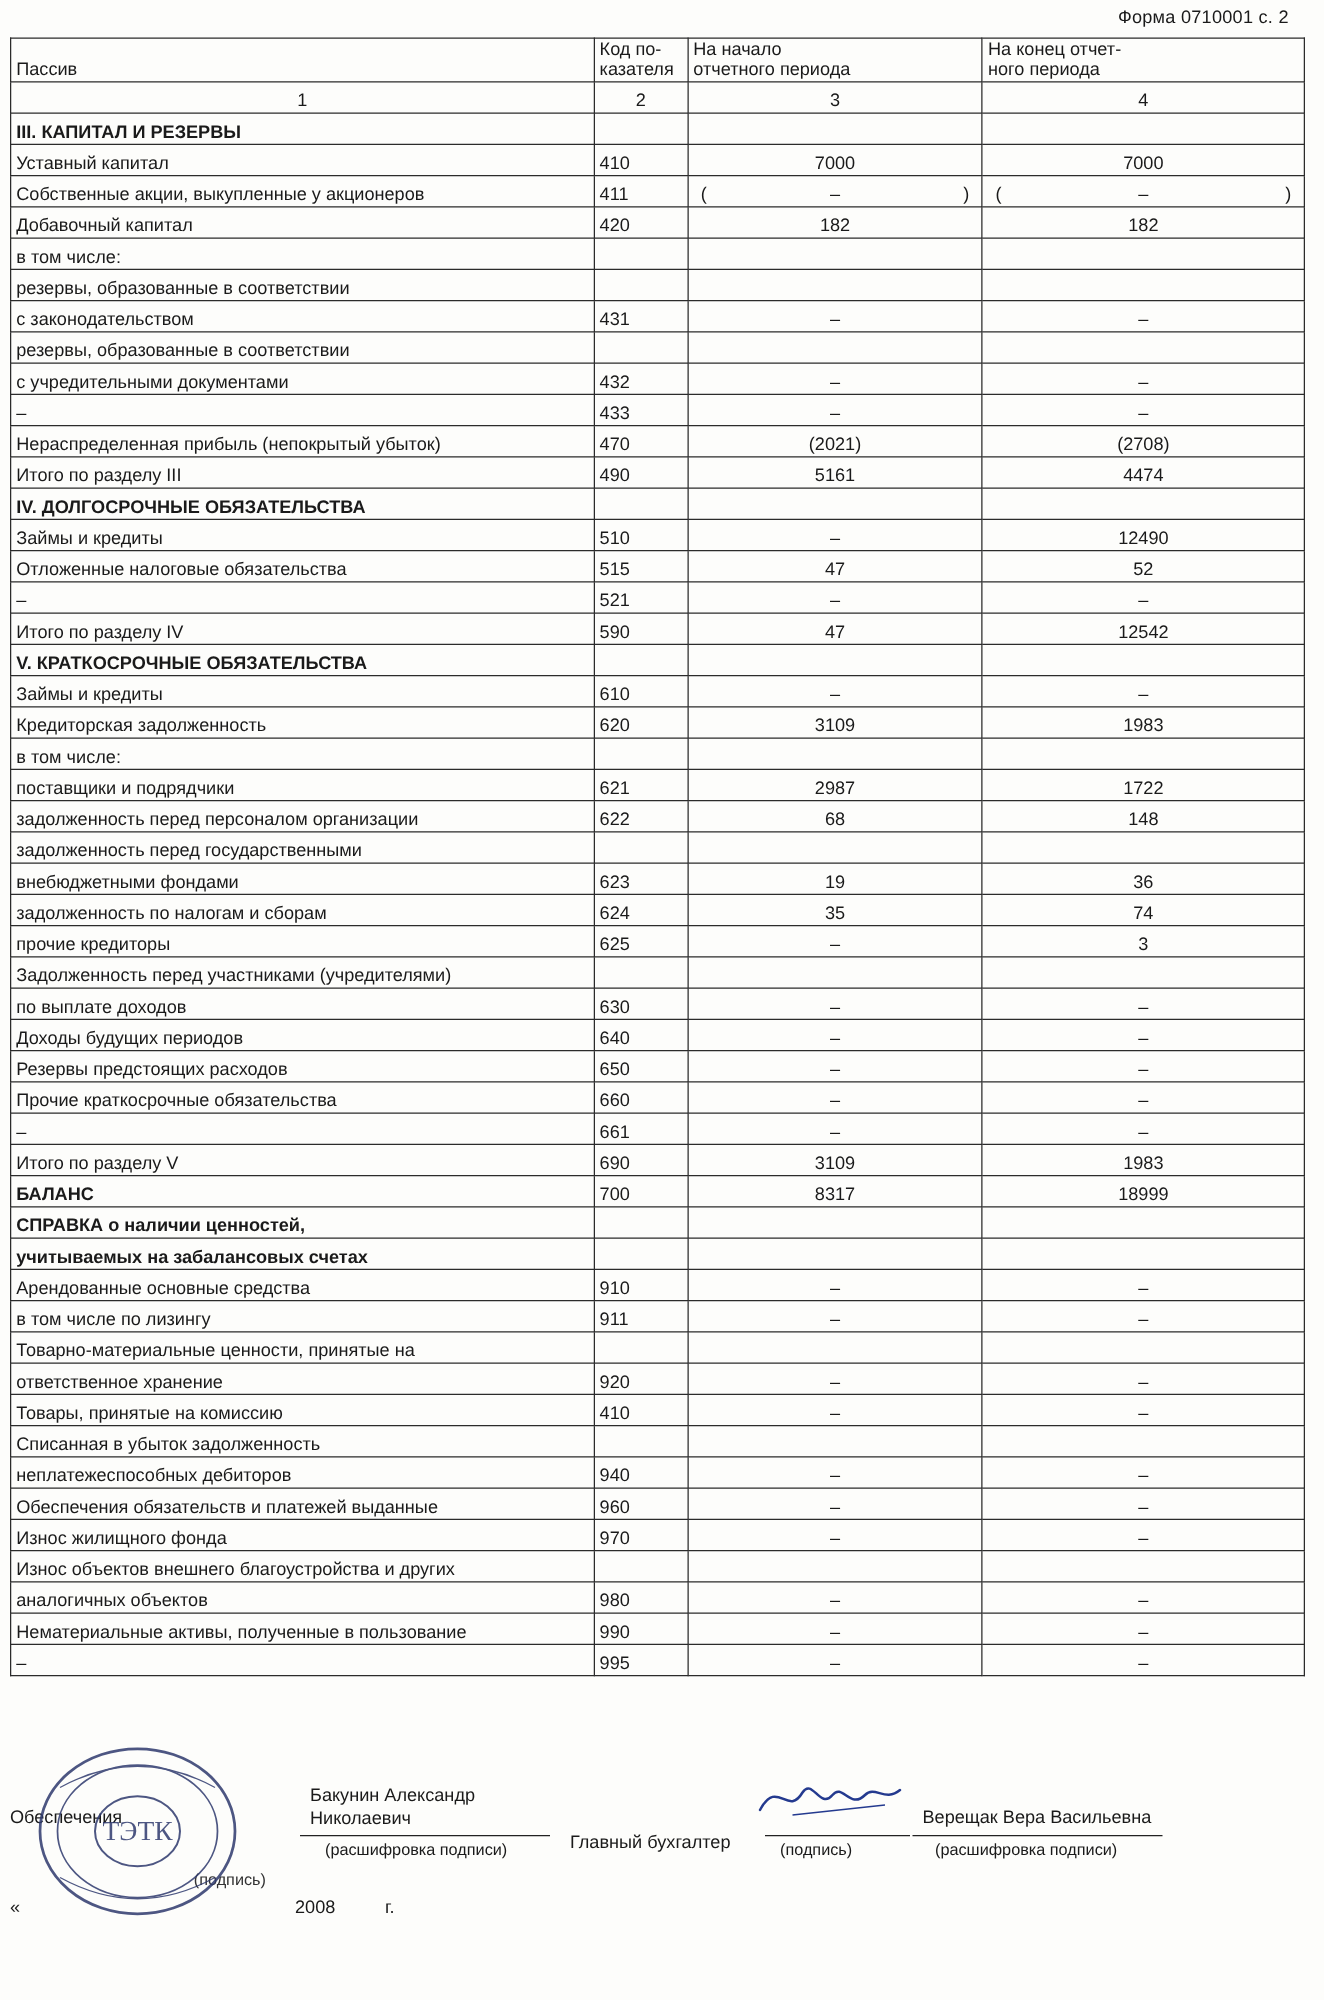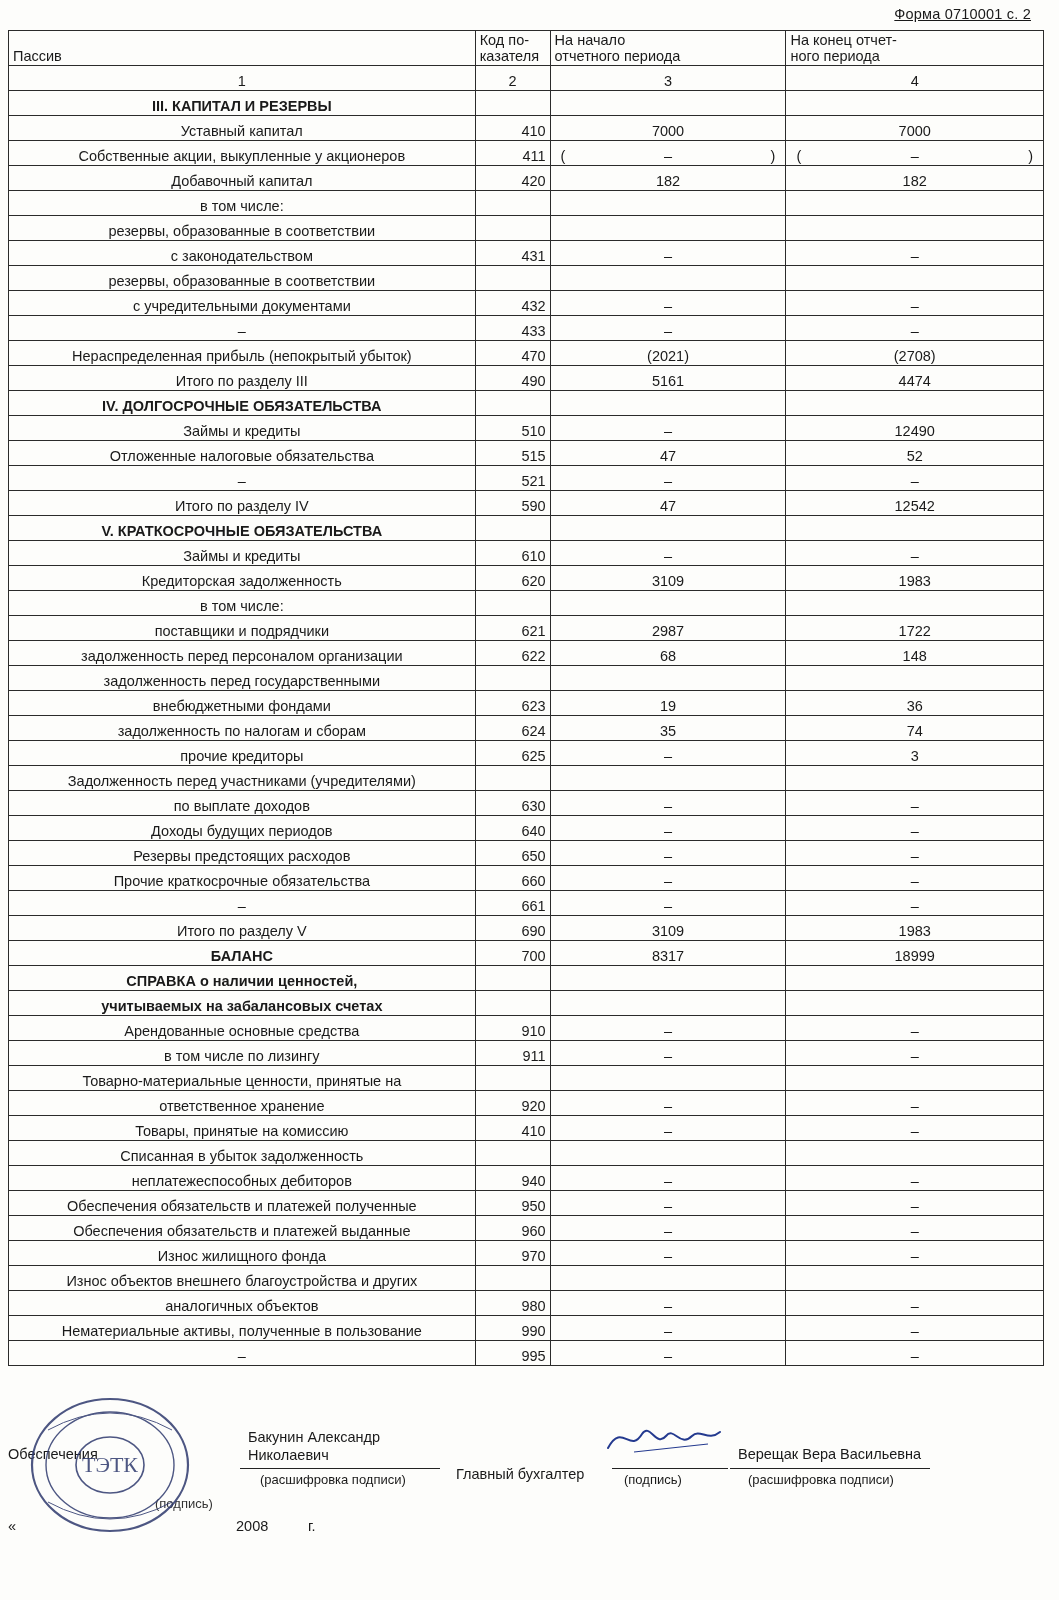--- a/index.html
+++ b/index.html
@@ -14,38 +14,37 @@
   .page{
     position:relative;
     width:1059px;height:1600px;
     box-sizing:border-box;
   }
   .form-code{
     position:absolute;
     top:6px;right:28px;
     font-size:14.5px;
     letter-spacing:.2px;
-    text-decoration:underline;
   }
   table.balance{
     position:absolute;
     top:30px;left:8px;
     width:1036px;
     border-collapse:collapse;
     font-size:14.5px;
   }
   table.balance td{
     border:1px solid #2b2b2b;
     padding:1px 4px;
     vertical-align:bottom;
     height:22px;
     line-height:1.12;
   }
-  td.c1{width:460px;text-align:center;padding-left:6px;}
-  td.c2{width:66px;text-align:right;}
+  td.c1{width:460px;text-align:left;padding-left:6px;}
+  td.c2{width:66px;text-align:left;}
   td.c3{width:228px;text-align:center;margin-left:24px;}
   td.c4{width:250px;text-align:center;}
   .hdr td{text-align:left;vertical-align:middle;height:auto;padding:3px 4px;}
   .hdr .line2{display:block;}
   .numrow td{text-align:center;height:20px;}
   .section{
     text-align:center;
     font-weight:bold;
     padding-left:0;
   }
@@ -394,26 +393,20 @@
           <td class="c3"></td>
           <td class="c4"></td>
         </tr>
         <tr>
           <td class="c1">неплатежеспособных дебиторов</td>
           <td class="c2">940</td>
           <td class="c3">–</td>
           <td class="c4">–</td>
         </tr>
         <tr>
-          <td class="c1">Обеспечения обязательств и платежей полученные</td>
-          <td class="c2">950</td>
-          <td class="c3">–</td>
-          <td class="c4">–</td>
-        </tr>
-        <tr>
           <td class="c1">Обеспечения обязательств и платежей выданные</td>
           <td class="c2">960</td>
           <td class="c3">–</td>
           <td class="c4">–</td>
         </tr>
         <tr>
           <td class="c1">Износ жилищного фонда</td>
           <td class="c2">970</td>
           <td class="c3">–</td>
           <td class="c4">–</td>

